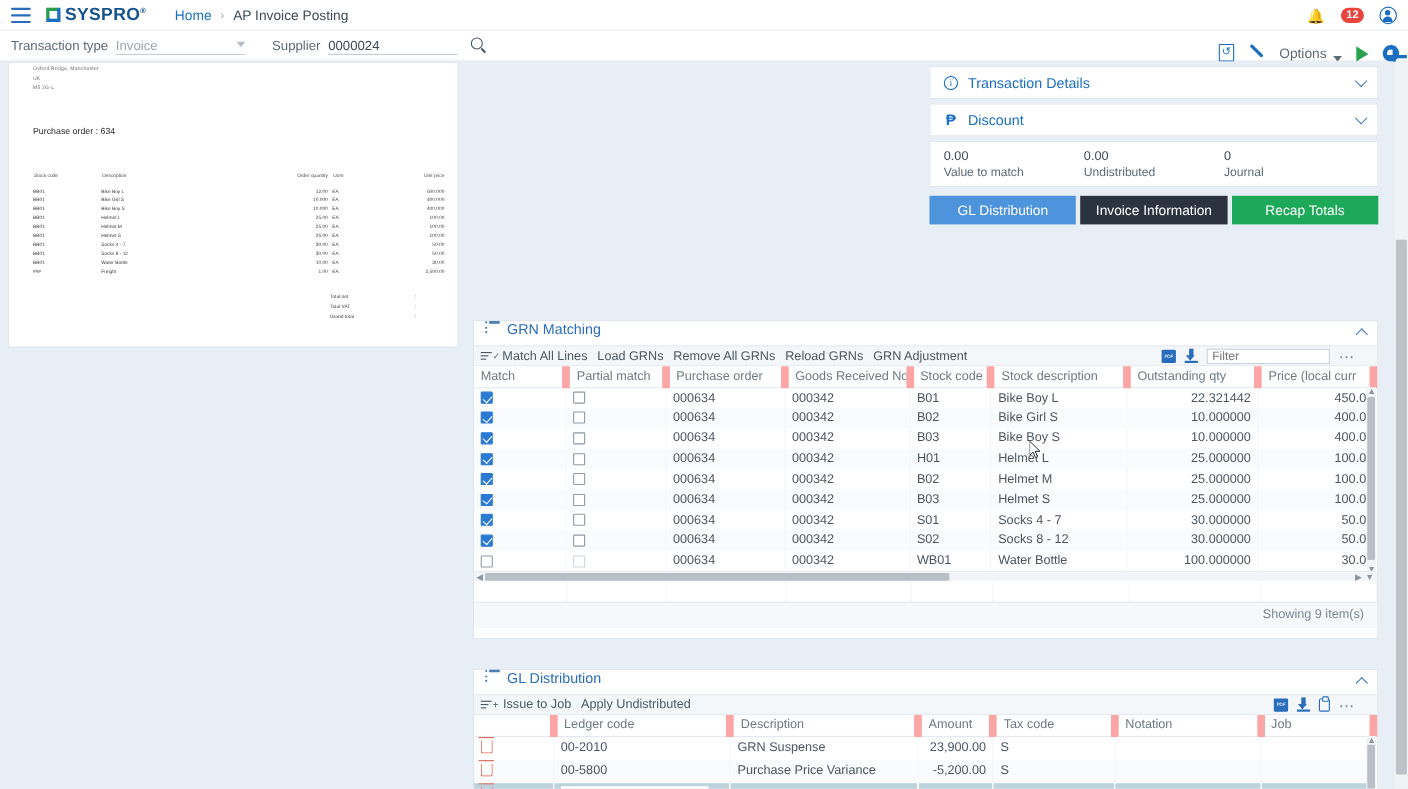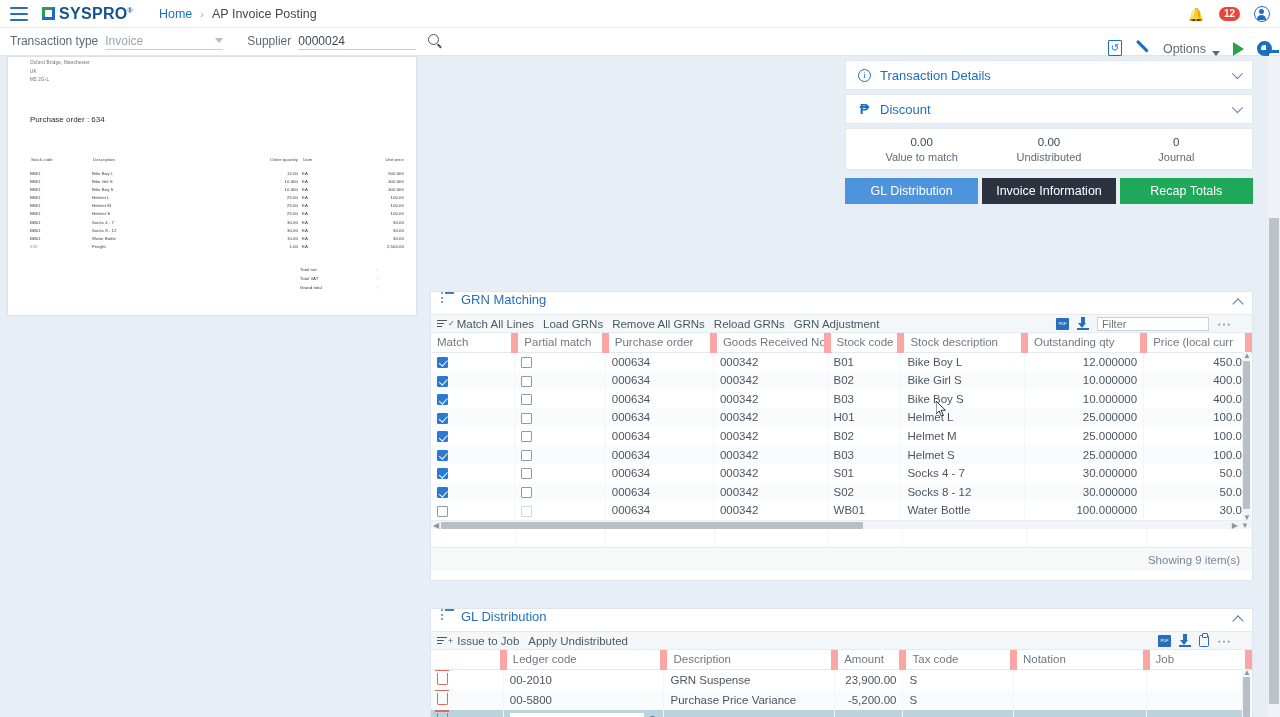--- a/index.html
+++ b/index.html
@@ -199,21 +199,21 @@
   .acc-title { color: #1b6fc2; font-size: 13px; flex: 1; }
   .chev-dn {
     width: 8px; height: 8px; border-right: 1.6px solid #4a7cb5; border-bottom: 1.6px solid #4a7cb5;
     transform: rotate(45deg) translateY(-2px);
   }
   .stats-card {
     background: #fff; border: 1px solid #e2e8ee;
     height: 42px; display: flex; align-items: center;
     padding: 0 12px; margin-bottom: 8px;
   }
-  .stat { width: 144px; text-align: center; }
+  .stat { width: 144px; }
   .stat-v { font-size: 11.5px; color: #3f4a55; line-height: 1.35; }
   .stat-l { font-size: 11px; color: #5d6a77; }
   .btn-row { display: flex; gap: 4px; }
   .btn {
     flex: 1; height: 26px; border: none; cursor: pointer;
     color: #fff; font-size: 12.5px; font-family: "Liberation Sans", sans-serif;
   }
   .btn.blue { background: #4d94dd; }
   .btn.dark { background: #2b3340; }
   .btn.green { background: #1da85a; }
@@ -635,21 +635,21 @@
             </tr>
           </thead>
         <tbody id="grn-body">
             <tr>
               <td><span class="cb on"></span></td>
               <td><span class="cb"></span></td>
               <td class="">000634</td>
               <td class="">000342</td>
               <td class="">B01</td>
               <td class="">Bike Boy L</td>
-              <td class="r">12.000000</td>
+              <td class="r">22.321442</td>
               <td class="r">450.0</td>
             </tr>
             <tr>
               <td><span class="cb on"></span></td>
               <td><span class="cb"></span></td>
               <td class="">000634</td>
               <td class="">000342</td>
               <td class="">B02</td>
               <td class="">Bike Girl S</td>
               <td class="r">10.000000</td>

